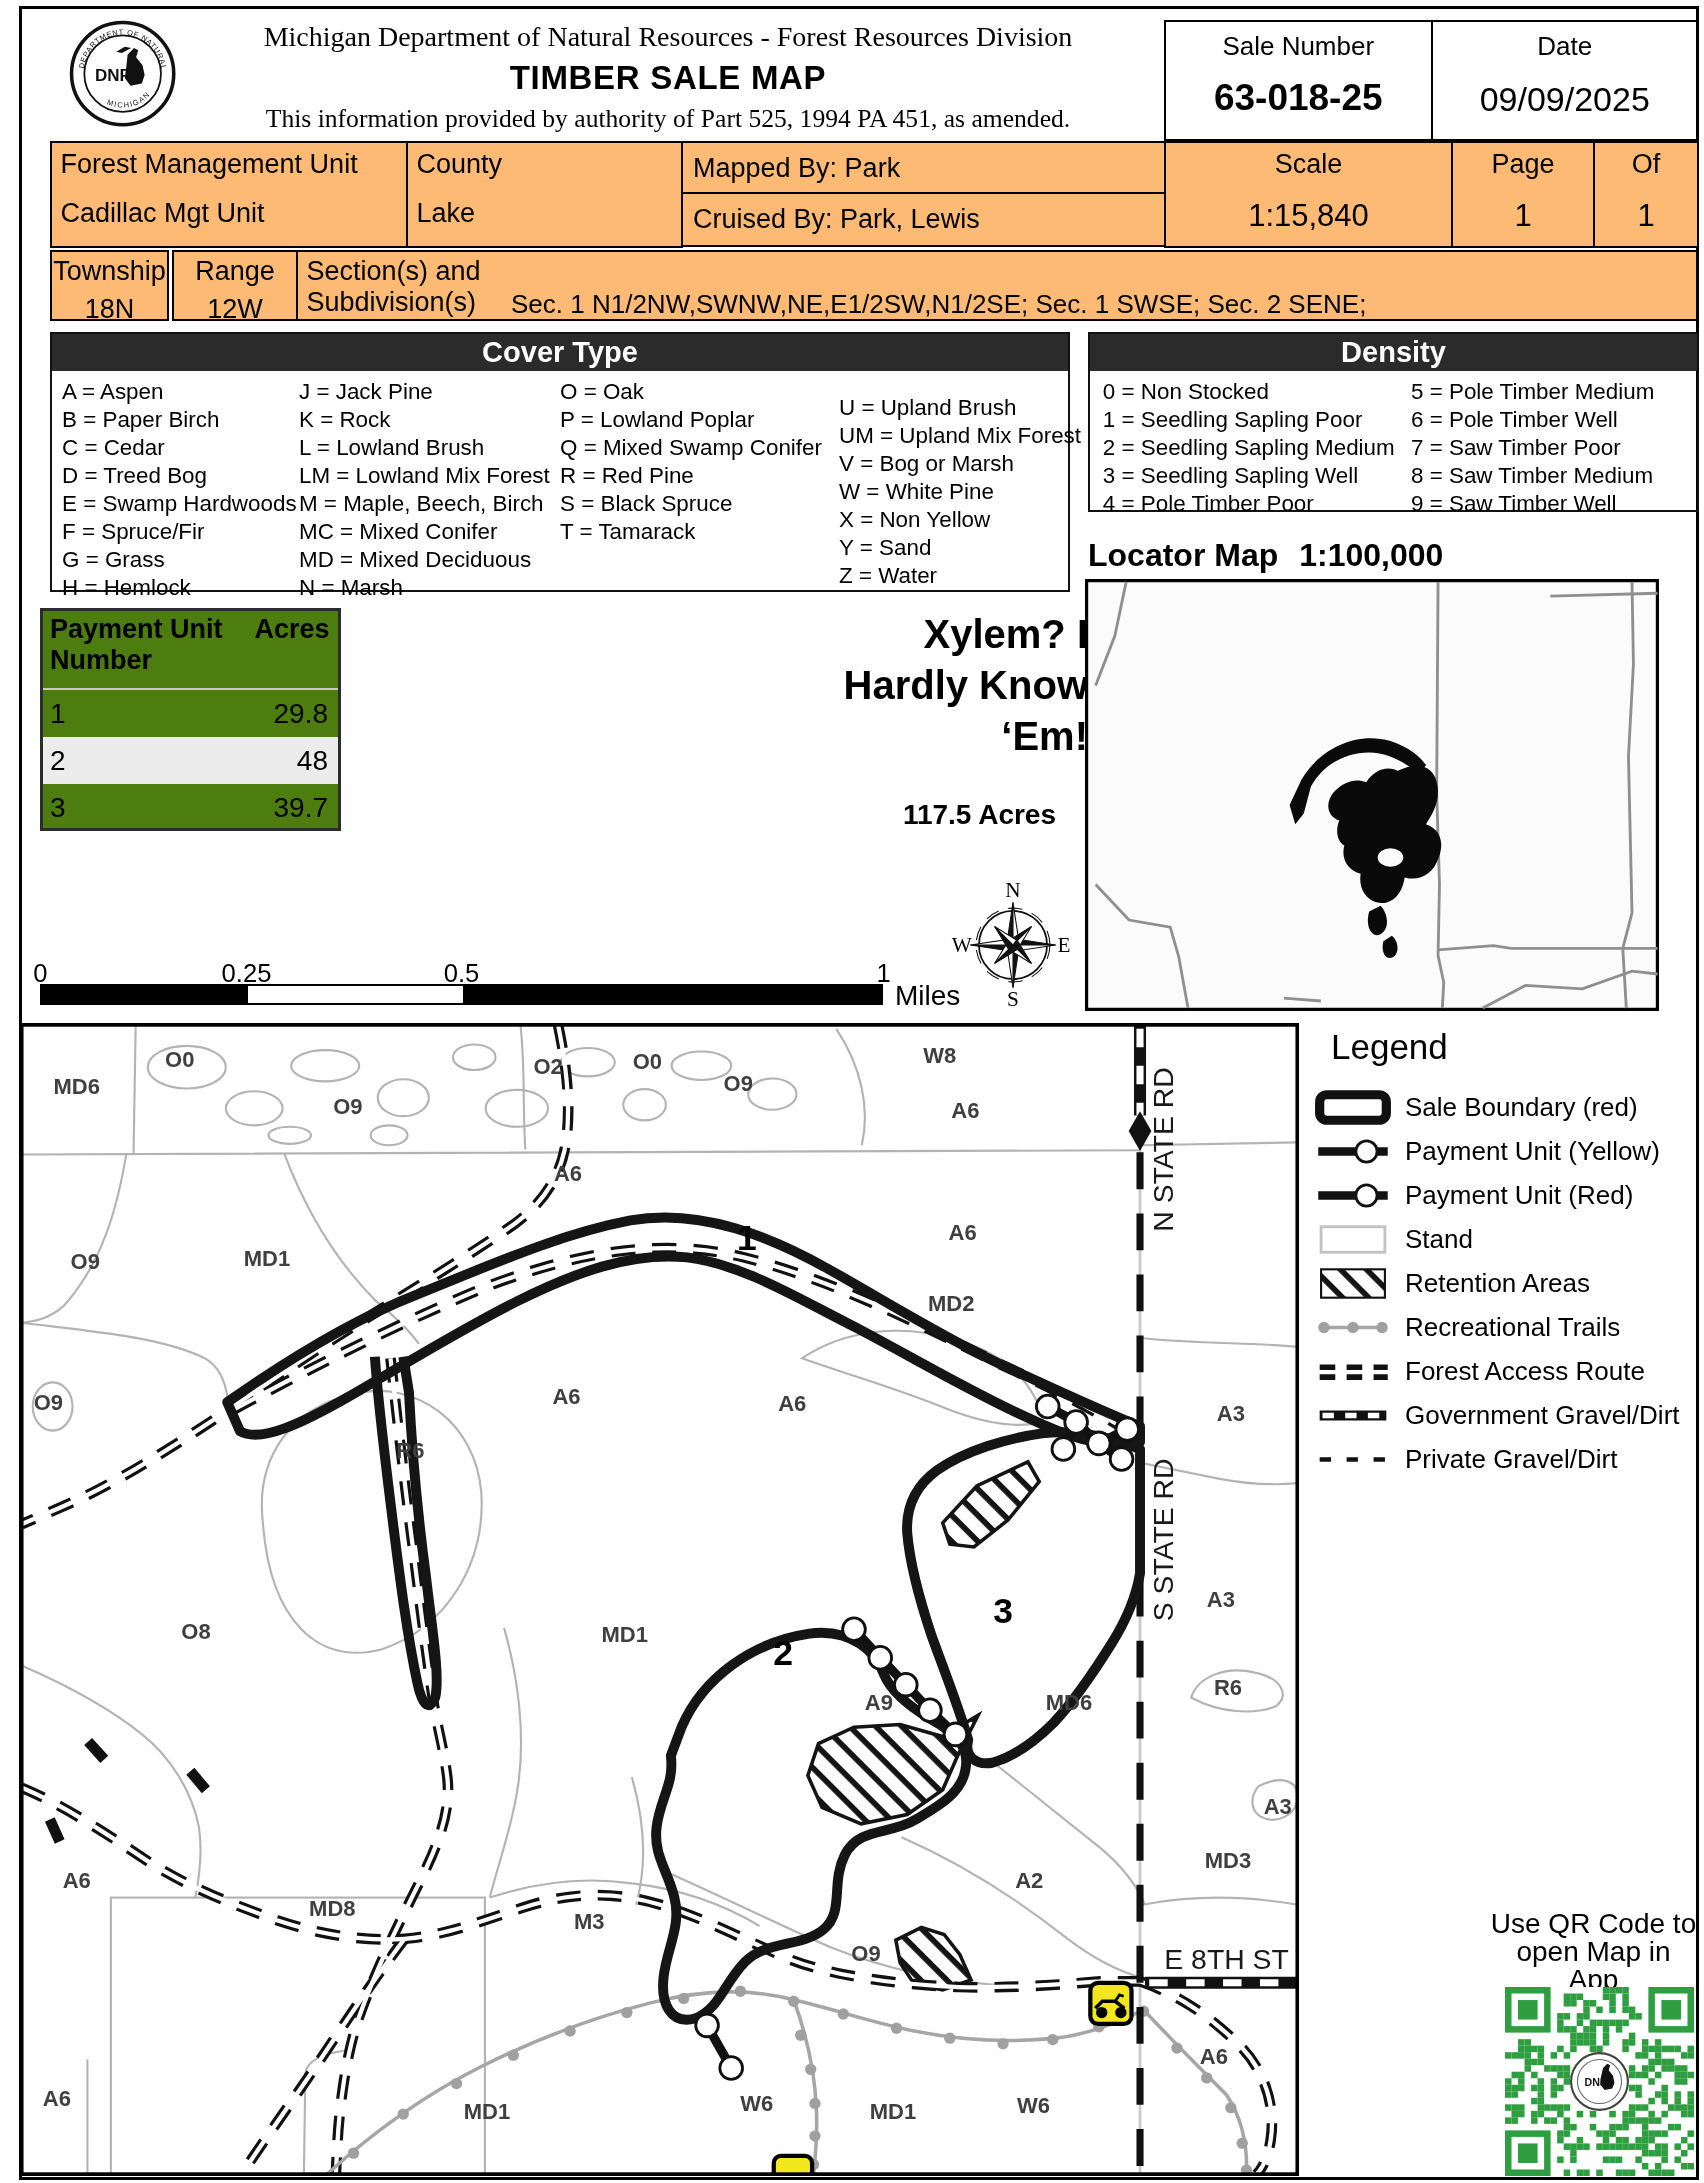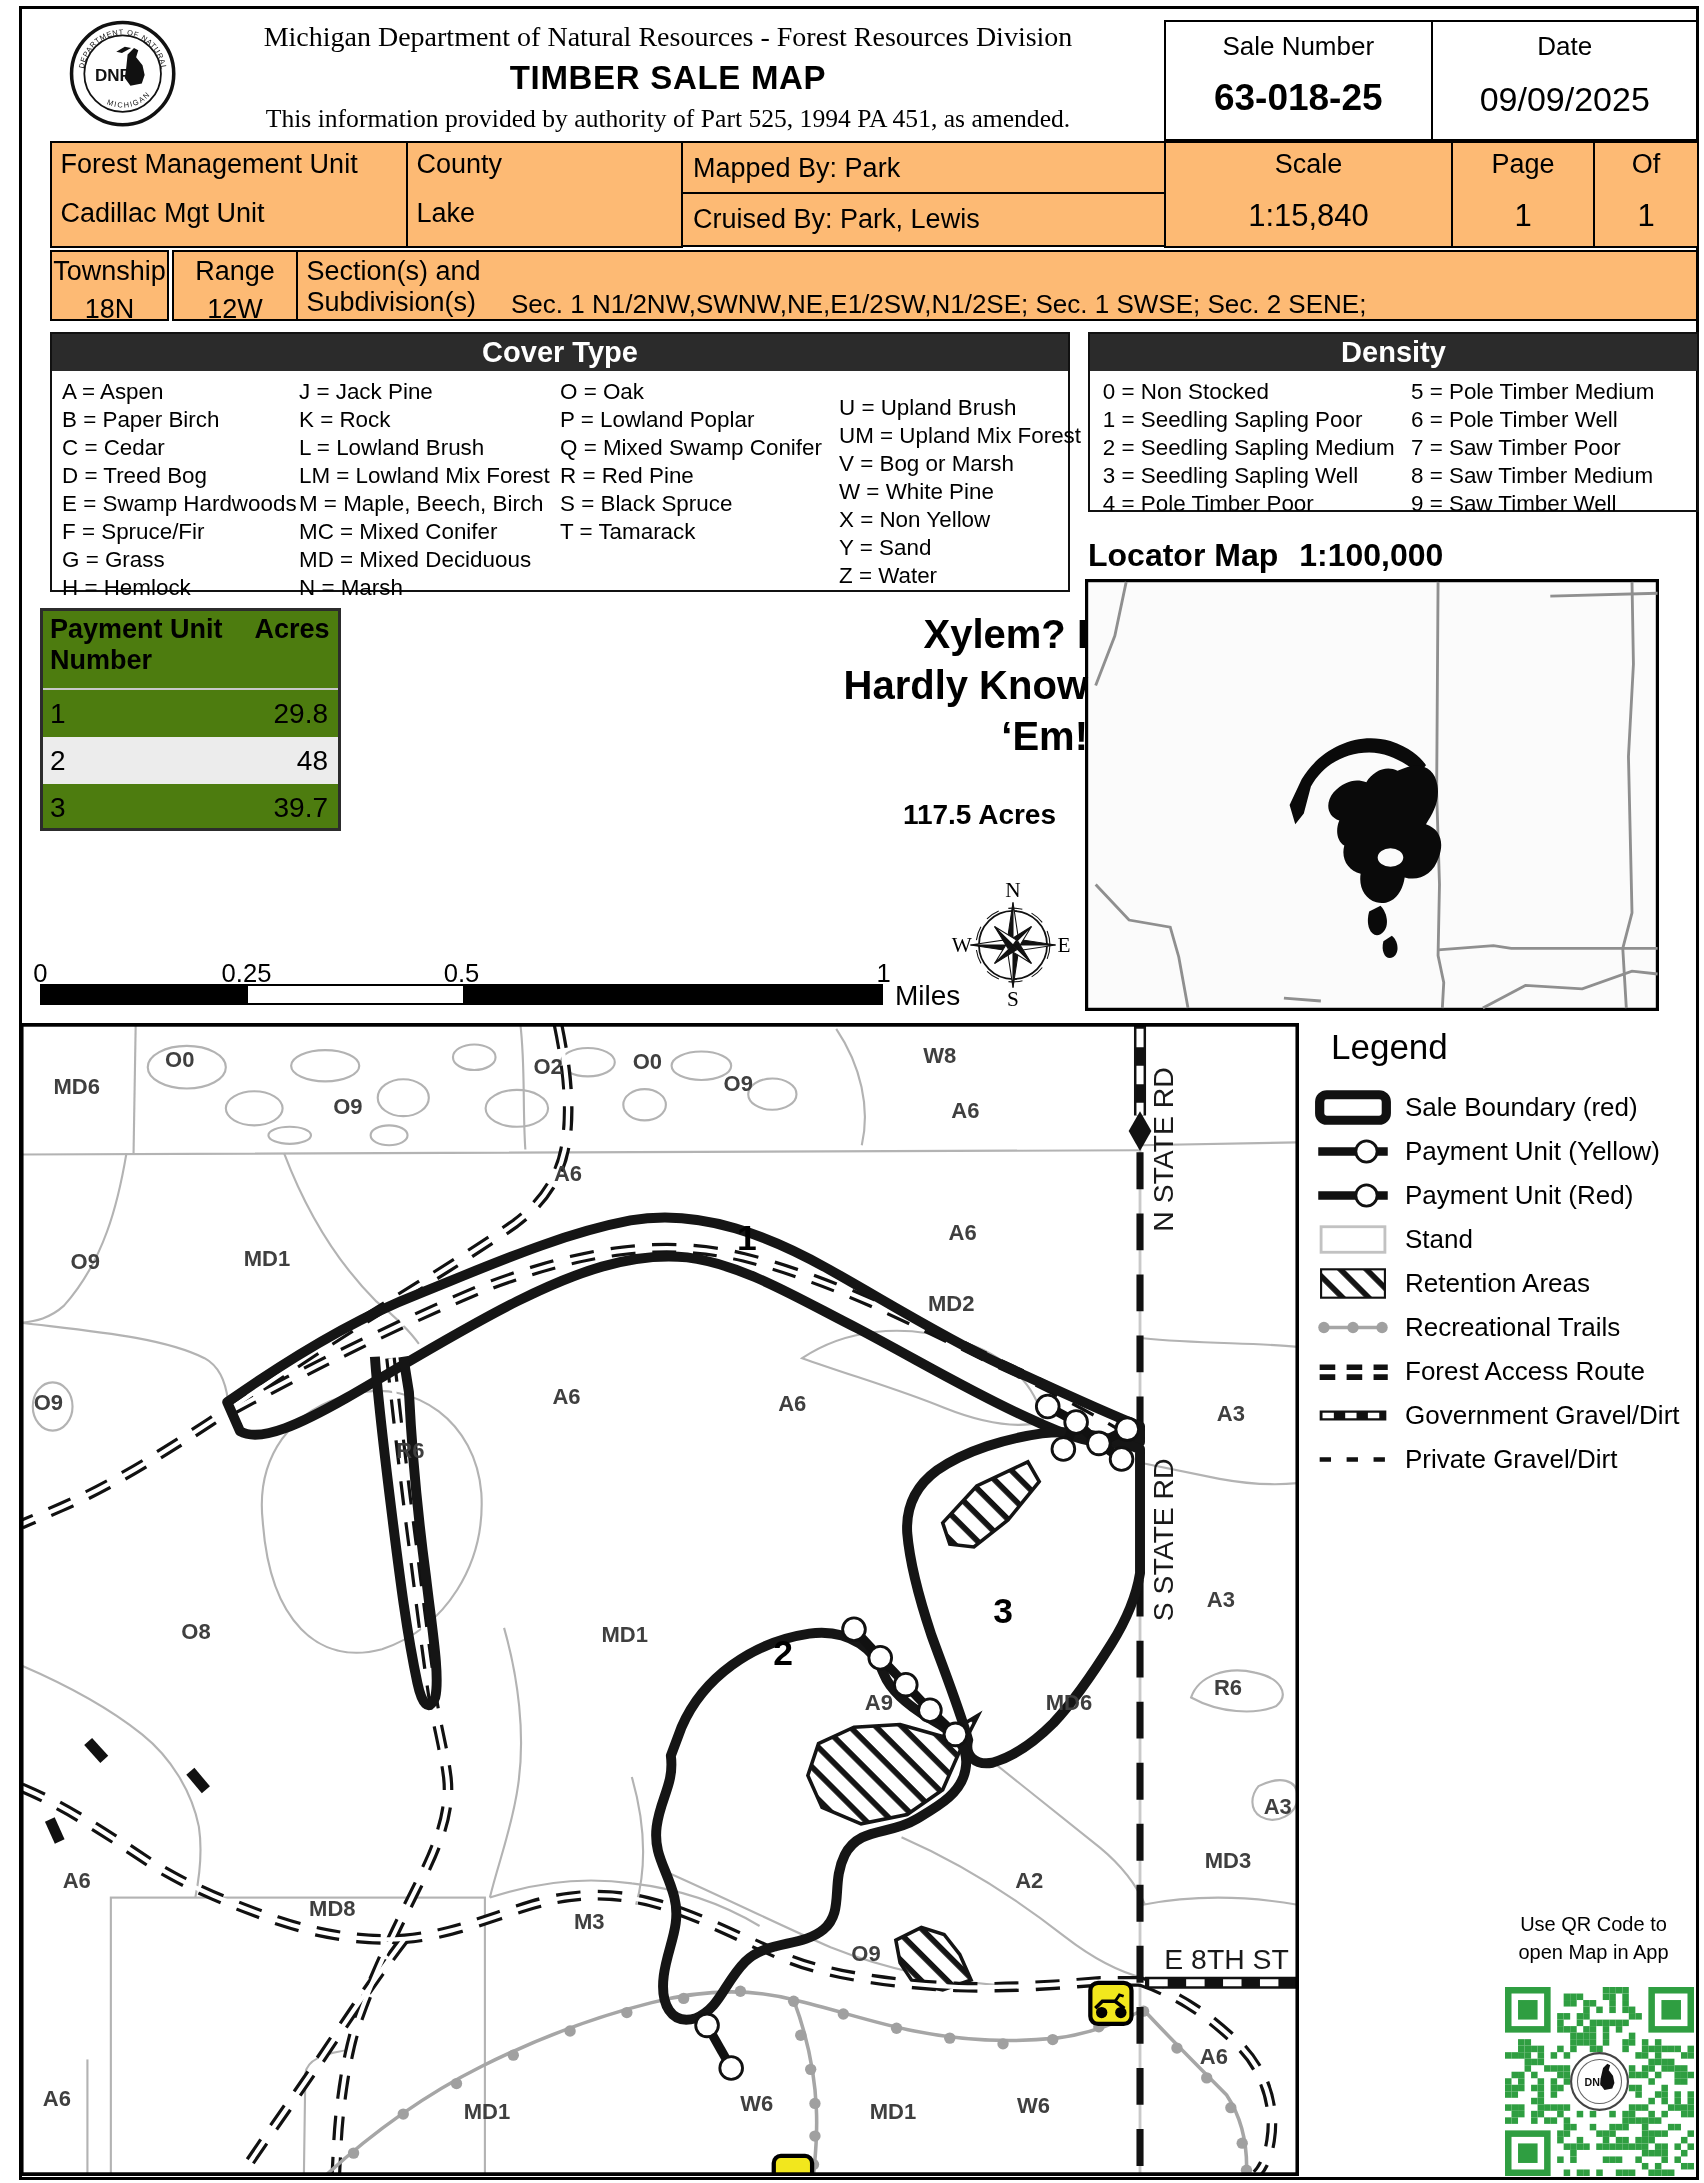--- a/index.html
+++ b/index.html
@@ -51,21 +51,21 @@
   
   .sb-lbl{position:absolute;top:959px;width:85px;text-align:center;font-size:25.6px;}
   .sbar{left:40px;top:984px;width:843px;height:21px;border:2.1px solid #000;display:flex;}
   .sb-miles{left:895px;top:980px;font-size:28px;}
   
   .legend-title{left:1331px;top:1027px;font-size:35px;}
   .lg-item{display:flex;align-items:center;height:44px;}
   .lg-sym{width:85px;flex:0 0 85px;display:flex;justify-content:center;}
   .lg-lbl{font-size:26px;padding-left:10px;white-space:nowrap;}
   
-  .qr-note{left:1490px;top:1910px;width:207px;text-align:center;font-size:20px;line-height:28px;}
+  .qr-note{left:1490px;top:1910px;width:207px;text-align:center;font-size:28px;line-height:28px;}
   
   .stand-lbl{font:bold 31px "Liberation Sans",sans-serif;fill:#3f3f3f;text-anchor:middle;}
   .unit-lbl{font:bold 50px "Liberation Sans",sans-serif;fill:#000;text-anchor:middle;}
   .road-lbl{font:40px "Liberation Sans",sans-serif;fill:#1a1a1a;text-anchor:middle;}
   .cmp-lbl{font:30px "Liberation Serif",serif;fill:#000;text-anchor:middle;}
 </style>
 </head>
 <body>
 
 <div class="sheet">

